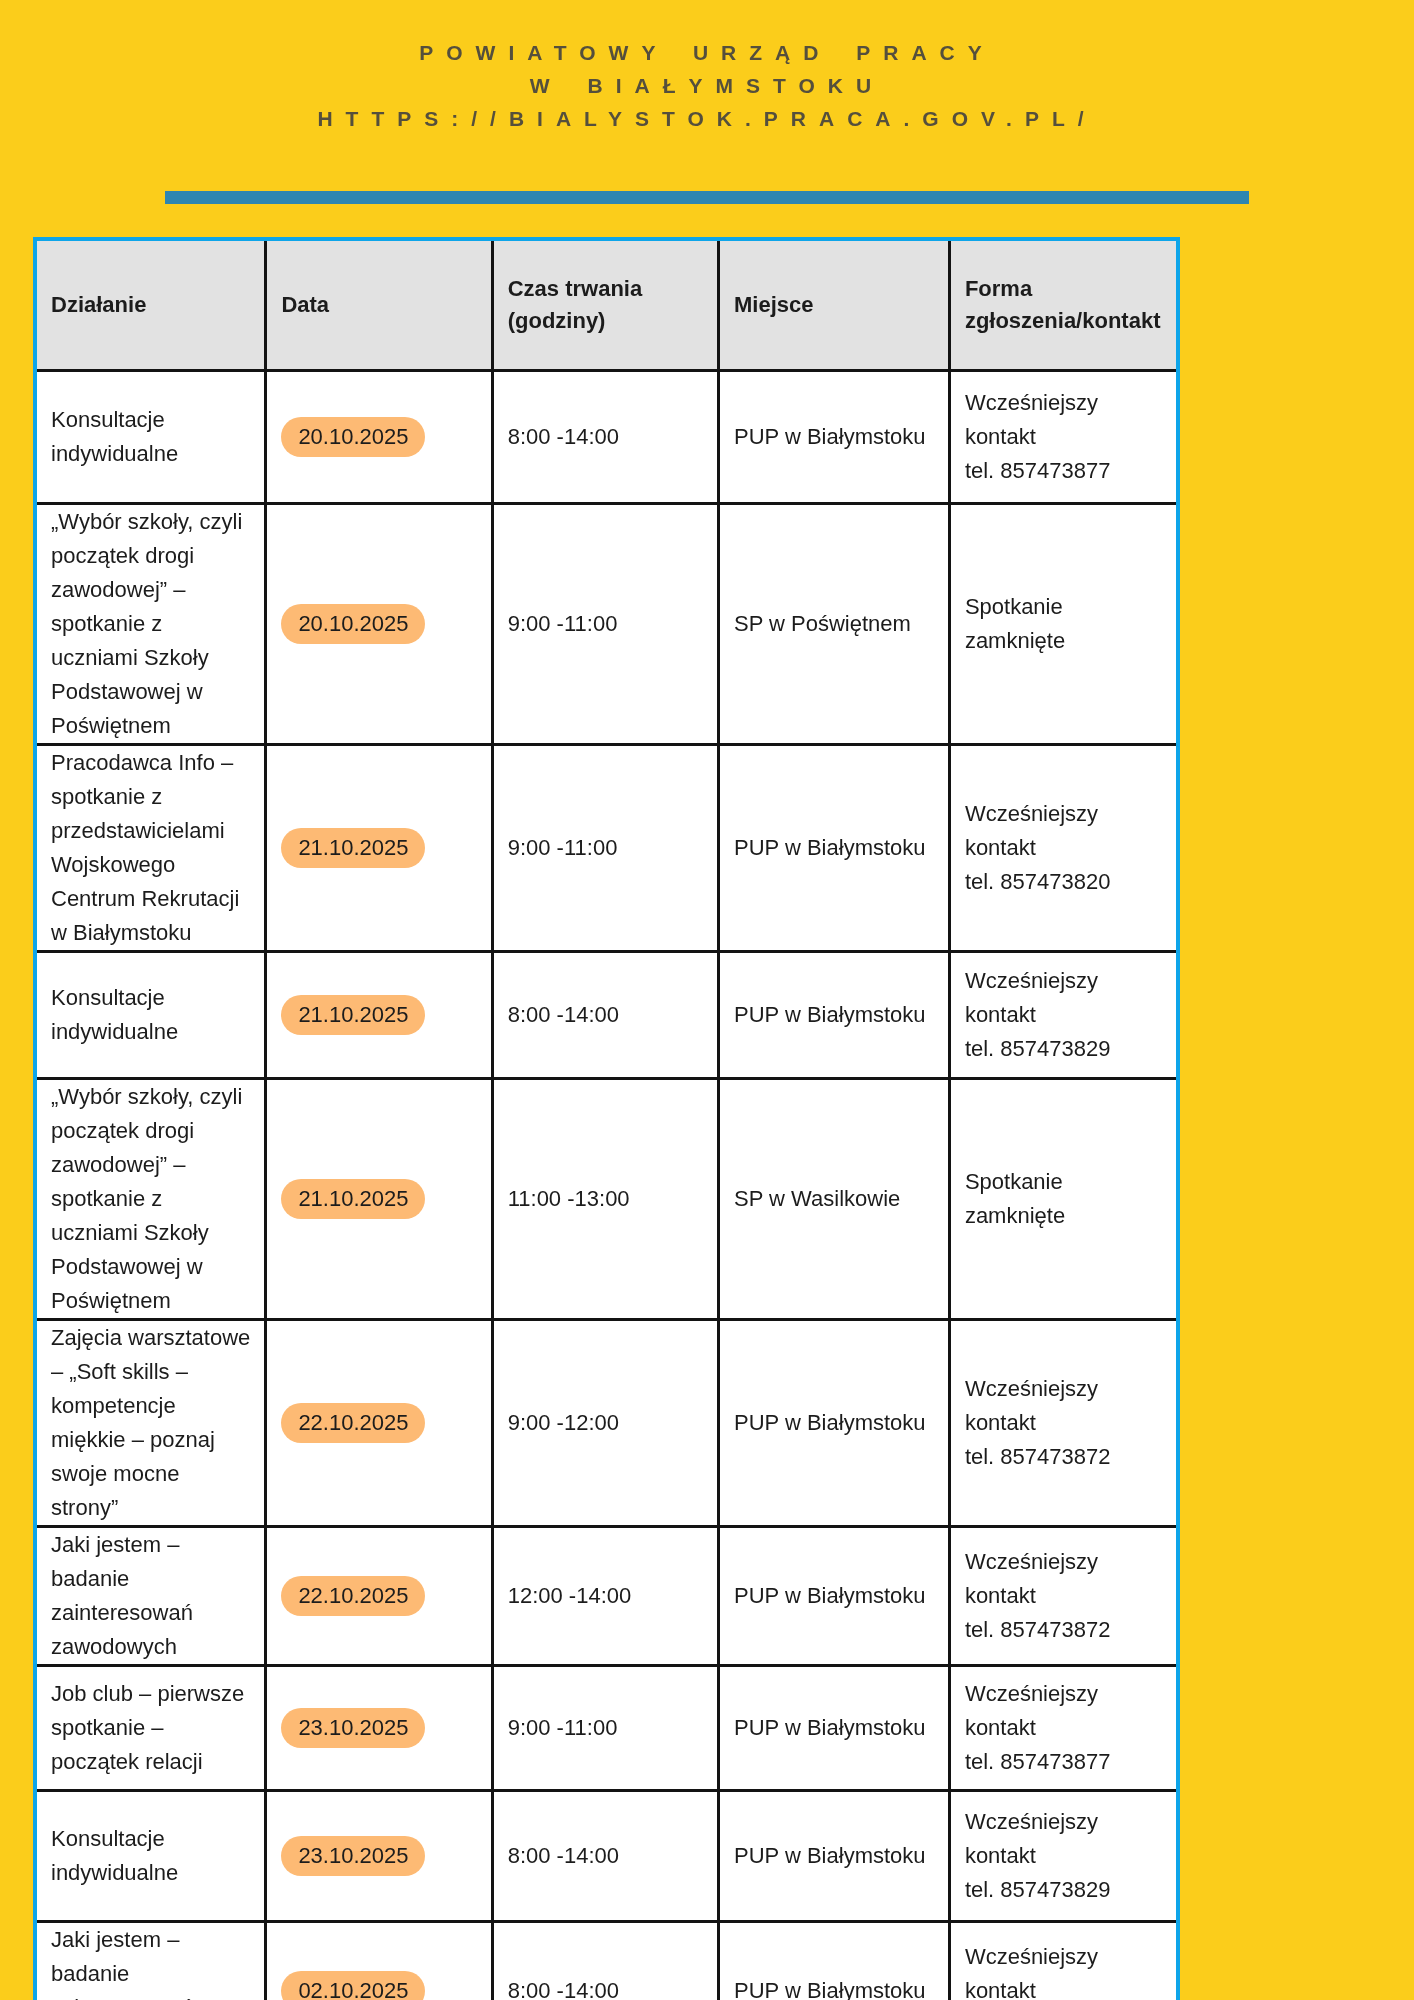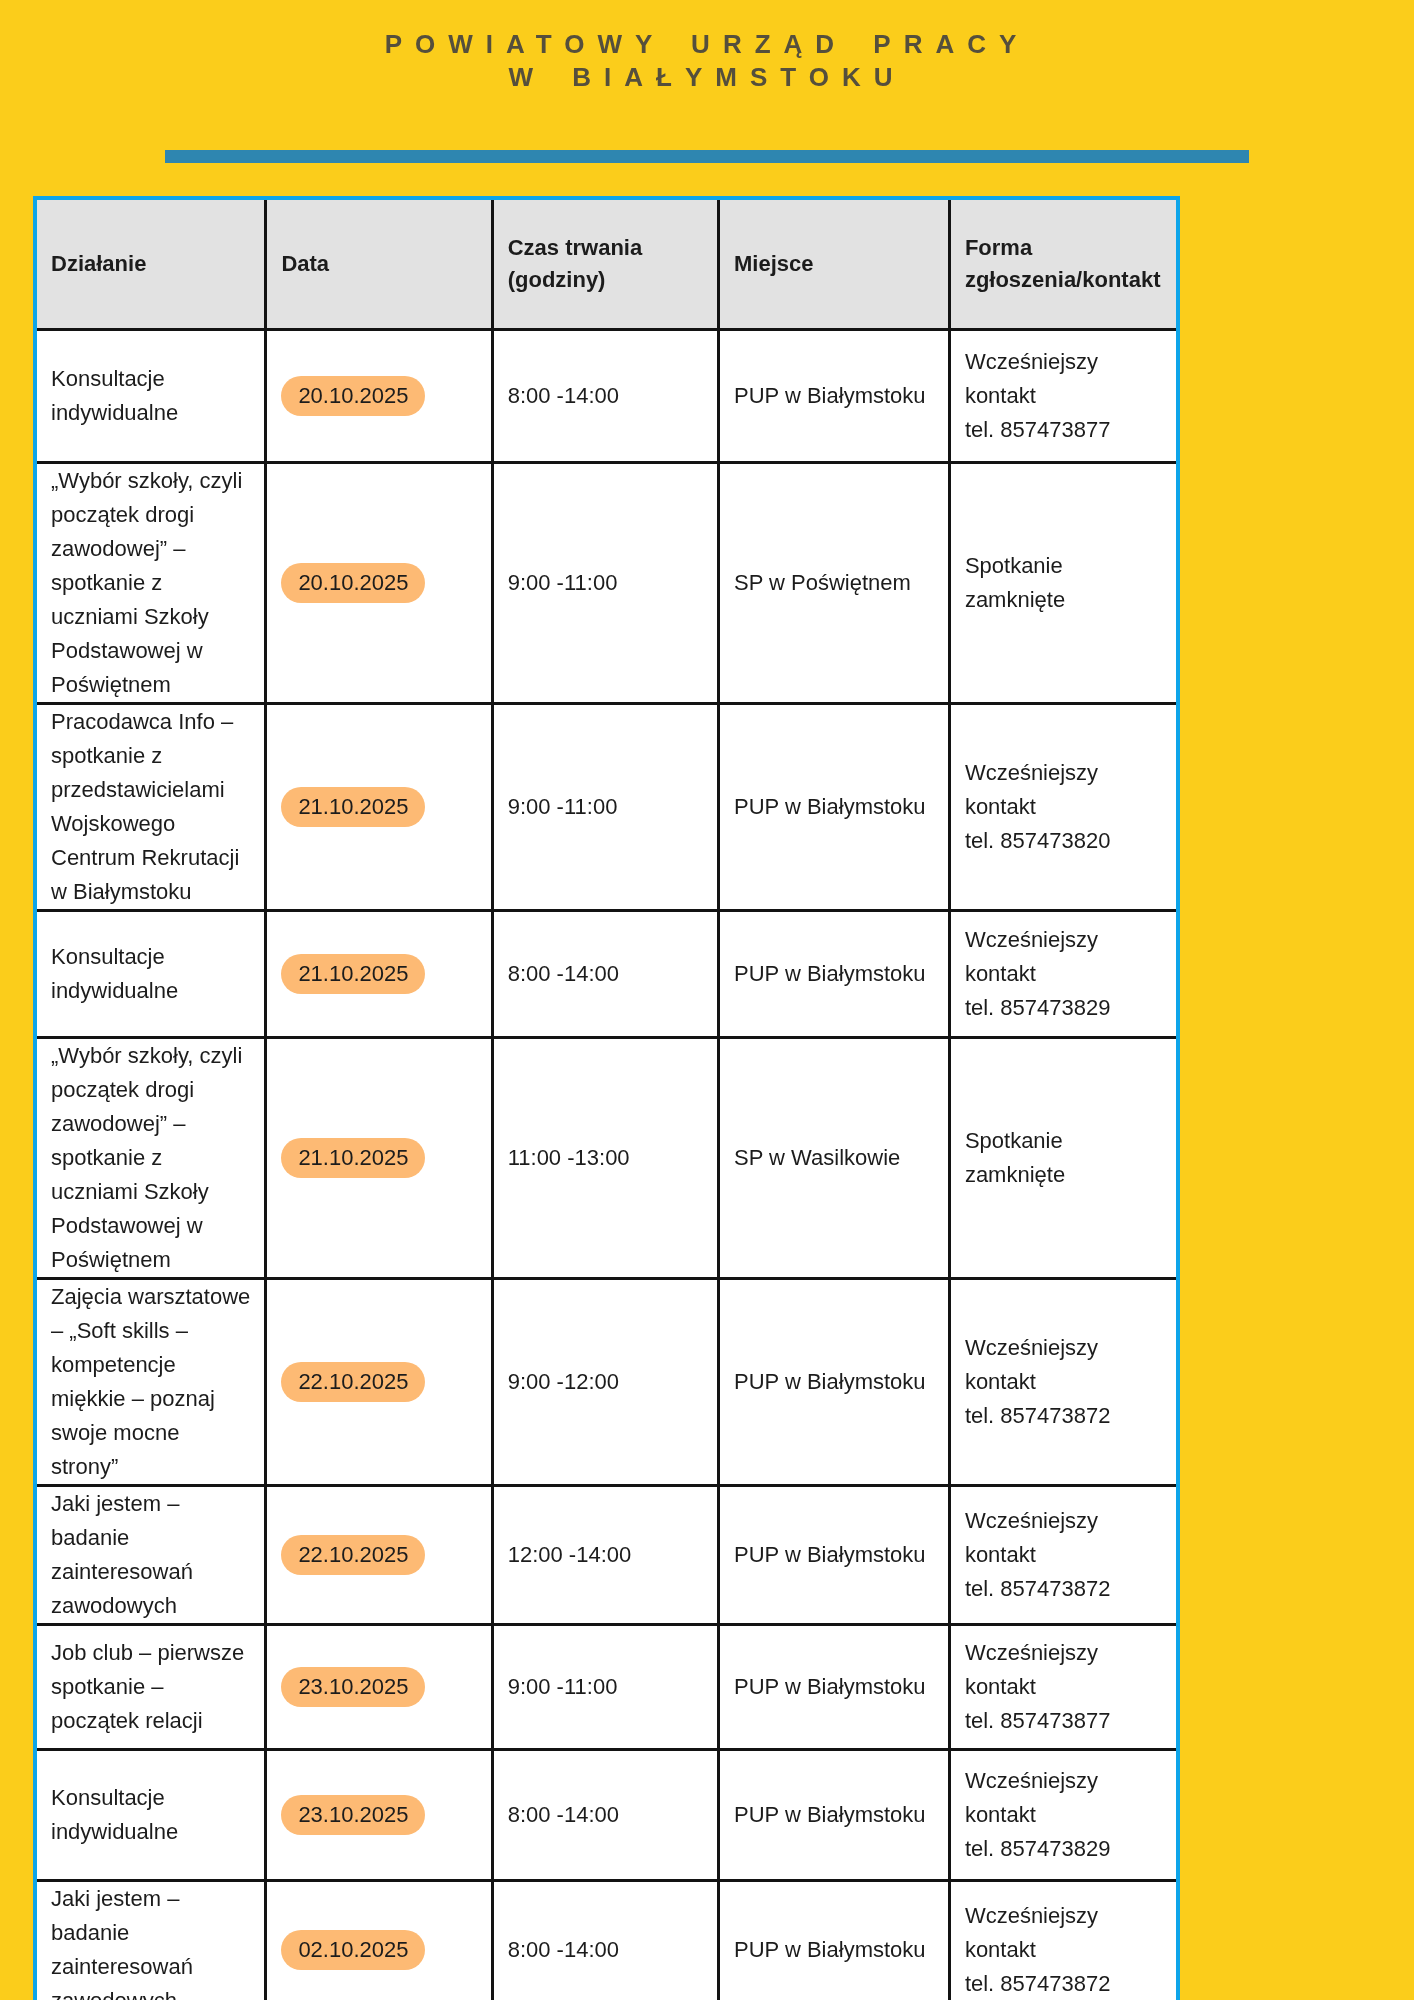--- a/index.html
+++ b/index.html
@@ -9,25 +9,25 @@
   body {
     width: 1414px;
     height: 2000px;
     background: #FBCD1B;
     overflow: hidden;
     font-family: "Liberation Sans", sans-serif;
     color: #1C1C1C;
   }
   
   .poster-header {
-    padding-top: 28px;
+    padding-top: 36px;
     text-align: center;
     color: #554F3C;
     font-weight: bold;
-    font-size: 26px;
+    font-size: 21px;
     line-height: 33px;
     letter-spacing: 13px;
     word-spacing: 6px;
   }
   .poster-header .hline { white-space: nowrap; }
   .divider-bar {
     width: 1084px;
     height: 13px;
     background: #2E86B0;
     margin: 56px auto 0 auto;
@@ -84,20 +84,21 @@
     padding: 7px 17px;
     line-height: 26px;
   }
 </style>
 </head>
 <body>
 
 <header class="poster-header">
   <div class="hline">POWIATOWY URZĄD PRACY</div>
   <div class="hline">W BIAŁYMSTOKU</div>
+  <div class="hline">HTTPS://BIALYSTOK.PRACA.GOV.PL/</div>
 </header>
 
 <div class="divider-bar"></div>
 
 <table class="schedule">
   <colgroup>
     <col class="c1">
       <col class="c2">
       <col class="c3">
       <col class="c4">

